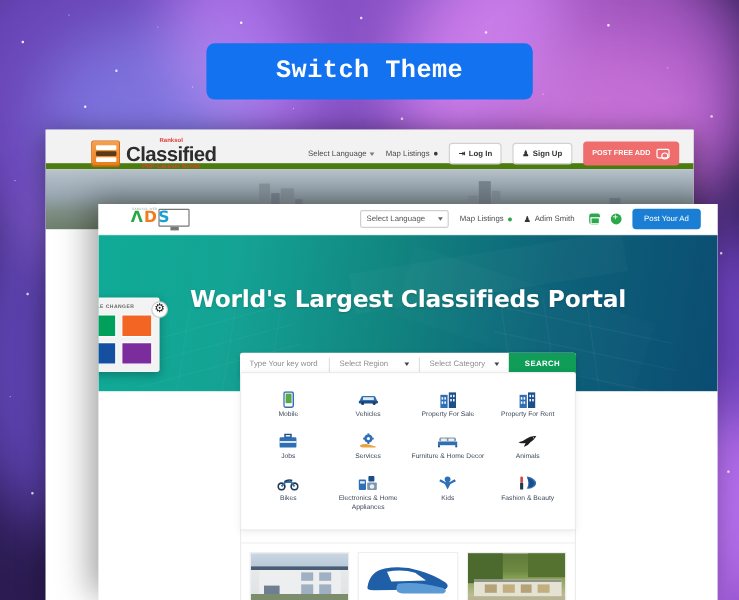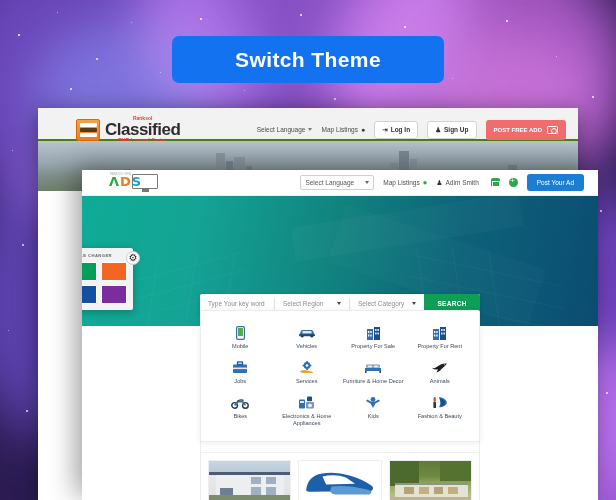--- a/index.html
+++ b/index.html
@@ -20,36 +20,36 @@
   .star { position:absolute; background:#fff; border-radius:50%; }
 
   
   #switch-theme-btn {
     position:absolute; left:172px; top:36px;
     width:272px; height:47px;
     background:#1272f0; border:none; border-radius:7px;
     color:#fff; font-size:21px; font-weight:bold;
     letter-spacing:.4px; cursor:pointer;
     display:flex; align-items:center; justify-content:center;
-    font-family:Liberation Sans, sans-serif;
+    font-family:Liberation Mono, monospace;
   }
 
   
   #back-window {
     position:absolute; left:38px; top:108px;
     width:540px; height:392px;
     background:#ffffff;
     box-shadow:0 4px 22px rgba(0,0,0,.45);
     overflow:hidden;
   }
   #back-topbar {
     height:33px; background:#f2f2f2;
     display:flex; 
     padding:12px 12px 0 38px; gap:0;
-    border-bottom:2px solid #4d7c0f;
+    border-bottom:5px solid #4d7c0f;
   }
   #back-logo { display:flex; align-items:center; gap:5px; }
   .logo-badge {
     width:24px; height:22px; border-radius:2px;
     background:linear-gradient(#f7a14a,#ef7c1a);
     border:1px solid #d9690f;
     display:flex; flex-direction:column;
     align-items:center; justify-content:center; gap:1px;
     padding:1px;
   }
@@ -380,20 +380,21 @@
       <div class="sc-title">STYLE CHANGER</div>
       <div id="sc-gear">⚙</div>
       <div id="sc-swatches">
         <div class="swatch" style="background:#00a05a"></div>
         <div class="swatch" style="background:#f26522"></div>
         <div class="swatch" style="background:#1550a0"></div>
         <div class="swatch" style="background:#7b2d9e"></div>
       </div>
     </div>
 
+    <div id="hero-title">World's Largest Classifieds Portal</div>
 
     <div id="searchbar">
       <div class="sb-field">Type Your key word</div>
       <div class="sb-sep"></div>
       <div class="sb-field">
         <span>Select Region</span>
         <span class="sb-caret"></span>
       </div>
       <div class="sb-sep"></div>
       <div class="sb-field">

